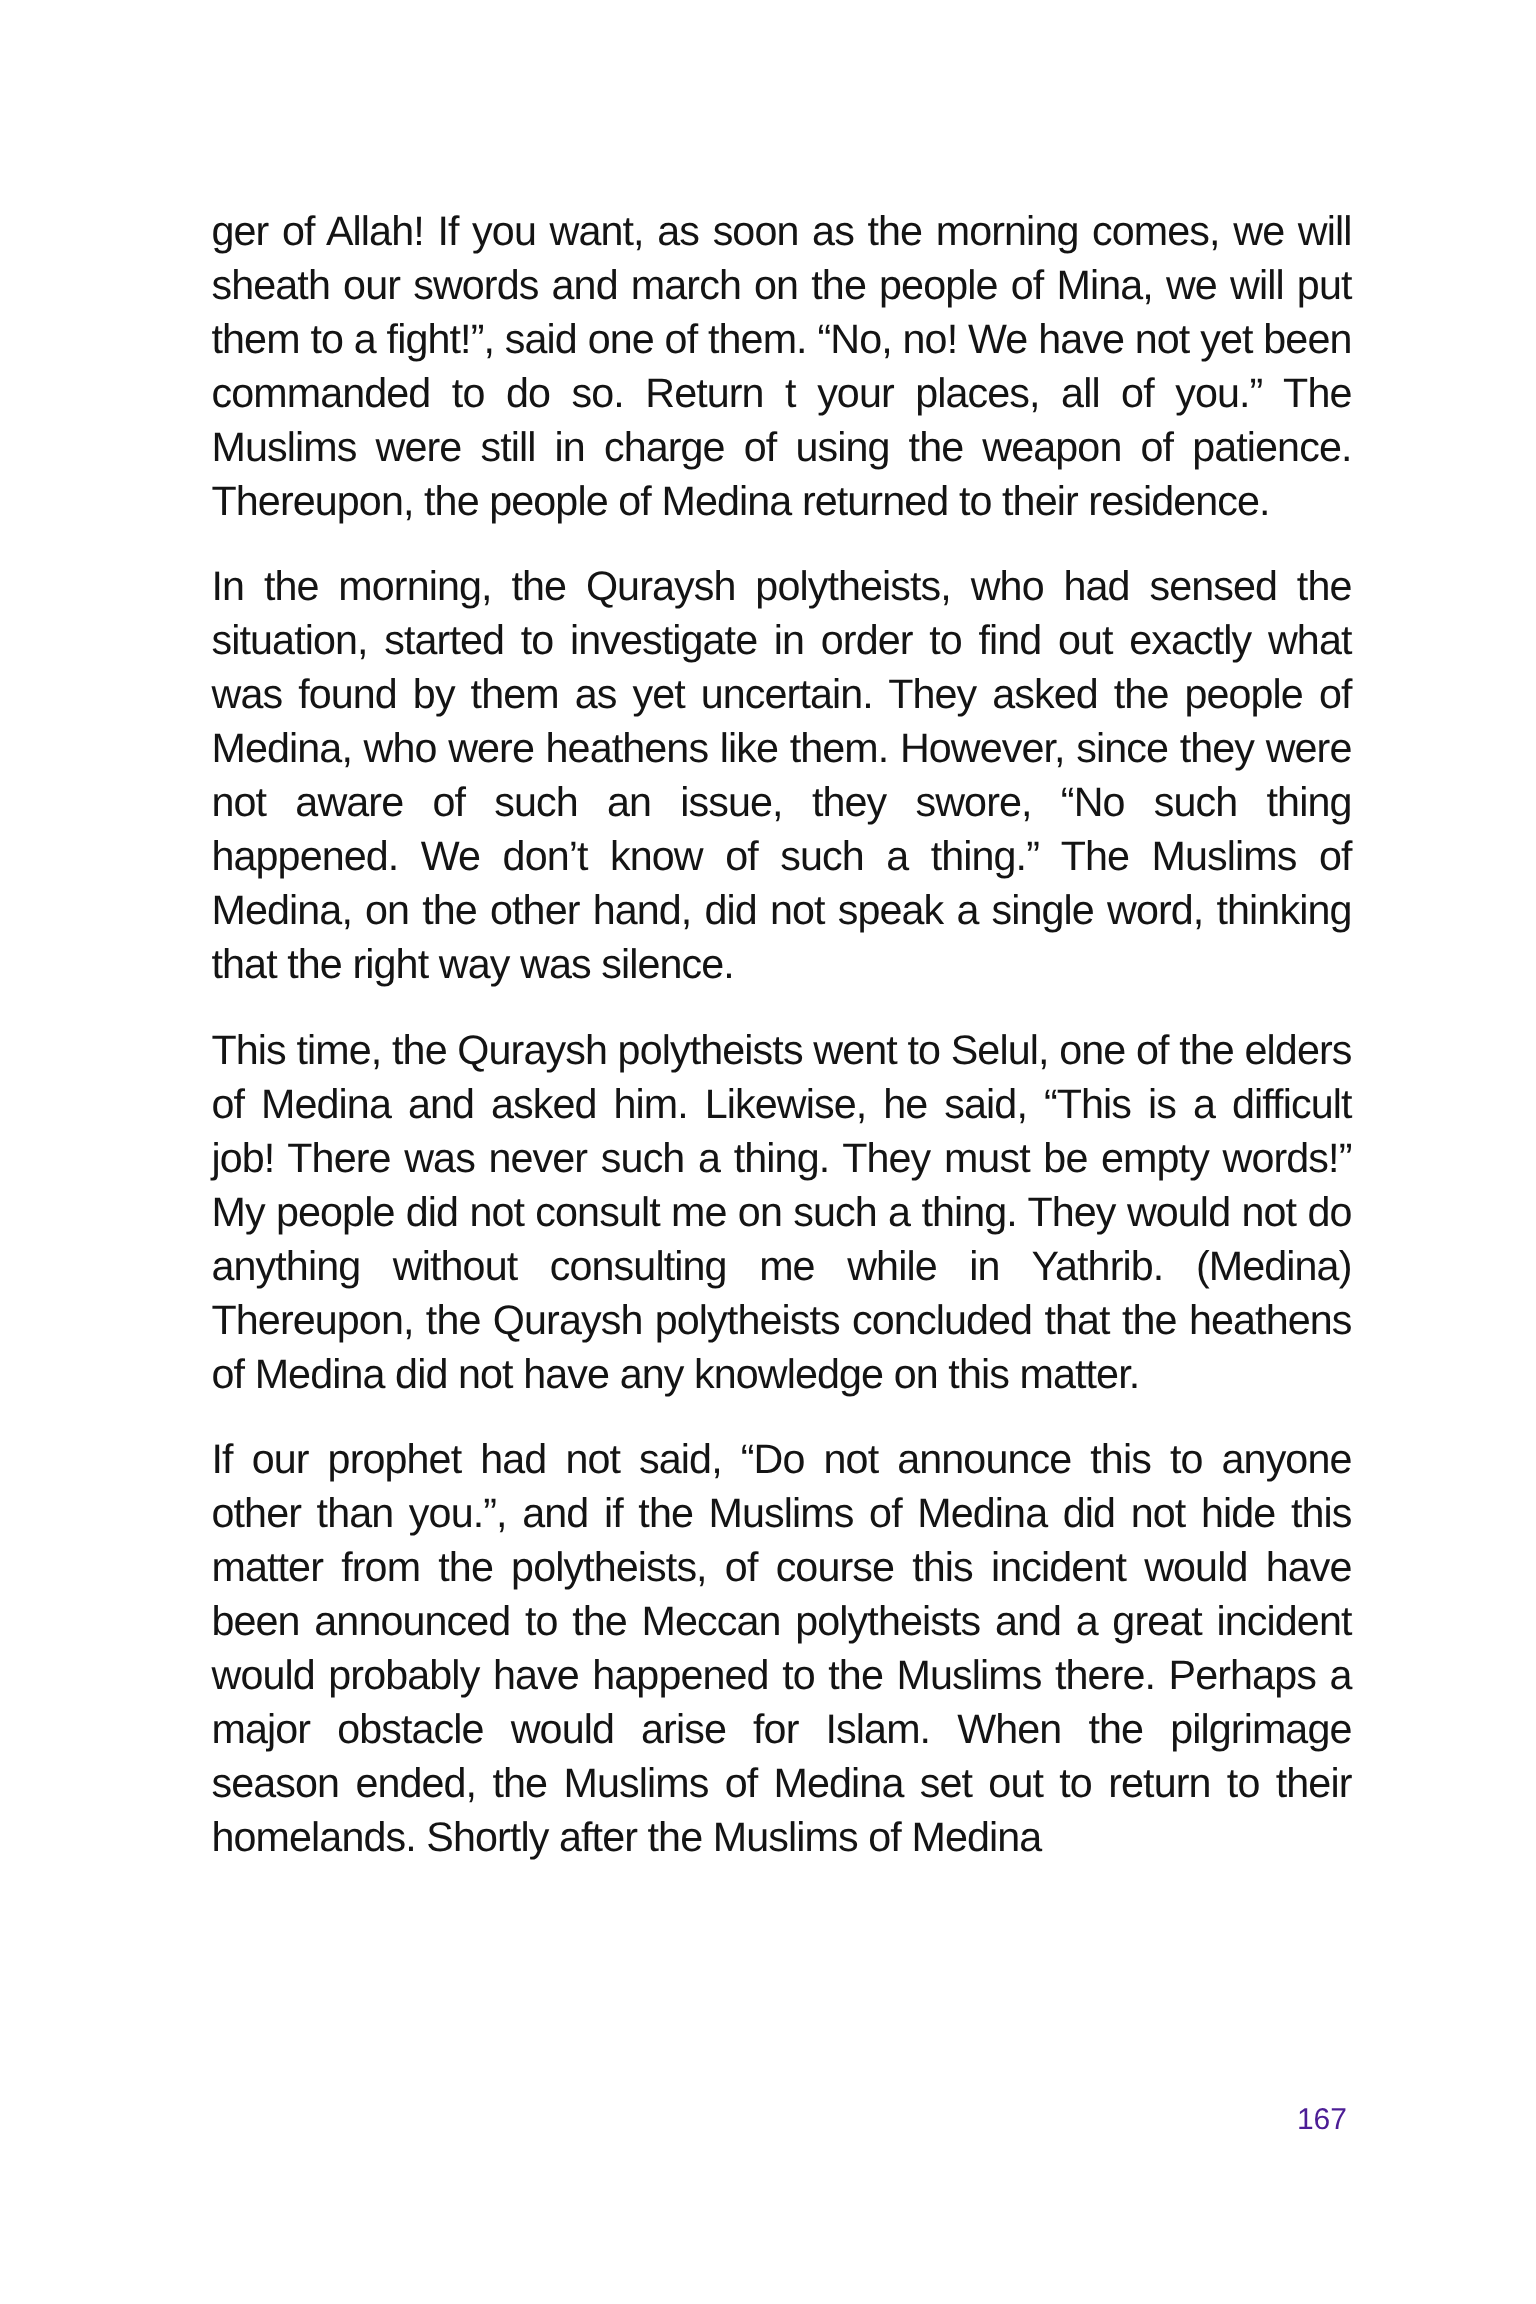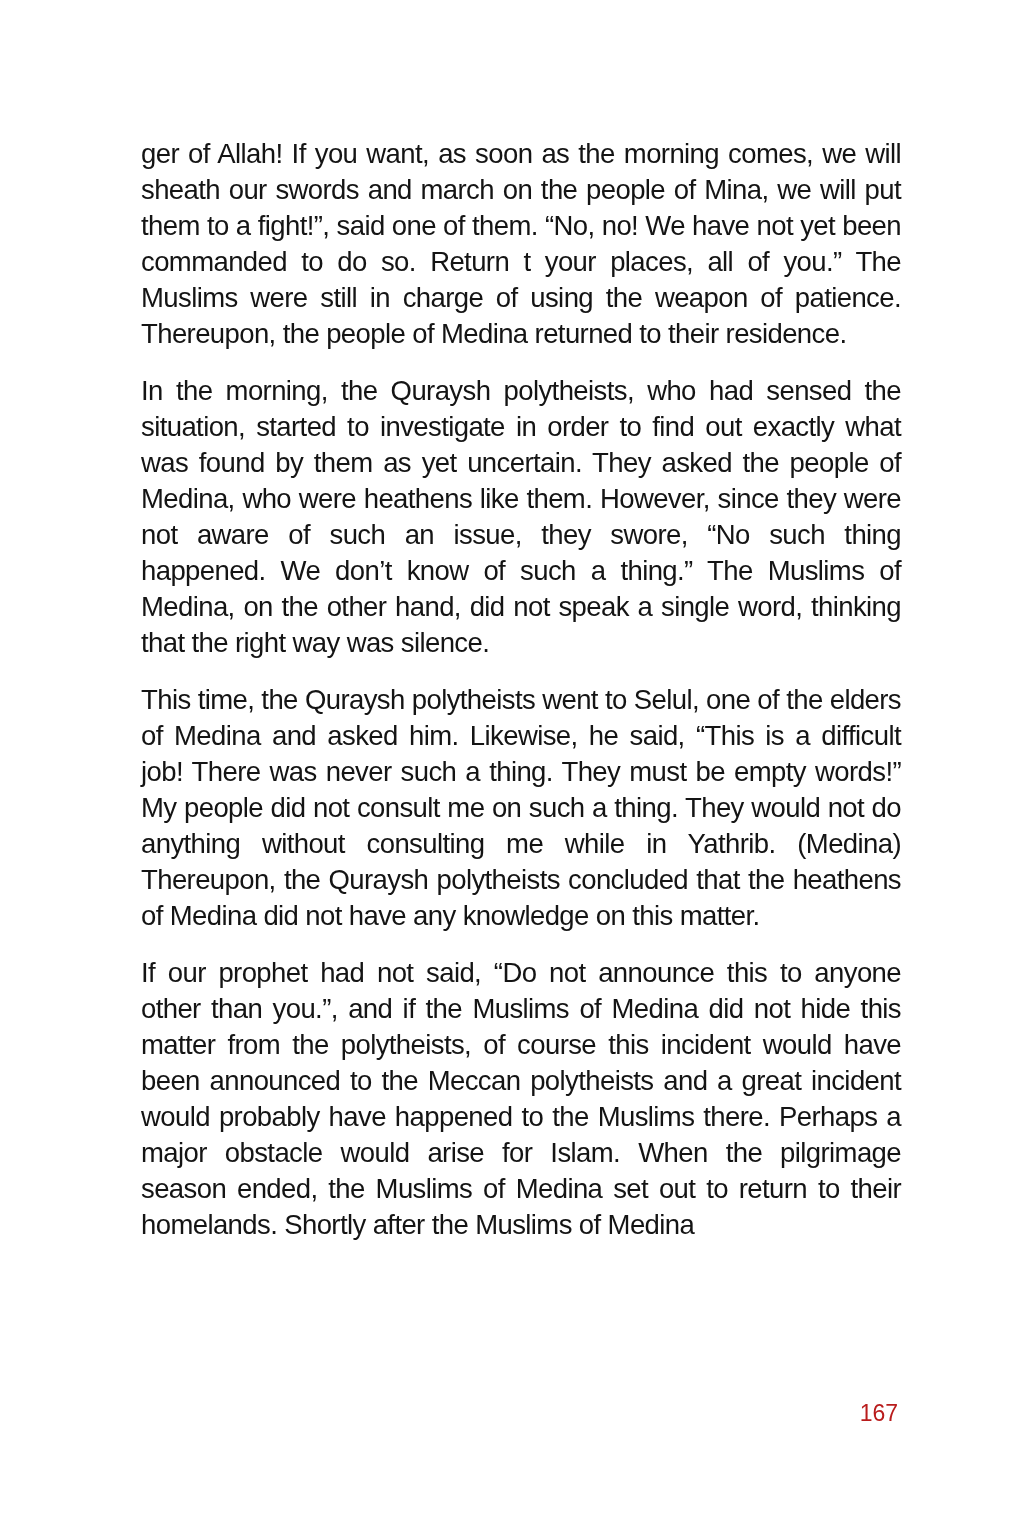--- a/index.html
+++ b/index.html
@@ -28,23 +28,23 @@
     line-height: 36px;
     letter-spacing: -0.6px;
     text-align: justify;
     text-justify: inter-word;
     color: #141414;
   }
   .page-number {
     position: absolute;
     top: 1398px;
     right: 126px;
-    font-size: 23px;
+    font-size: 20px;
     line-height: 30px;
-    color: #b91c1c;
+    color: #4c1d95;
     text-align: right;
   }
 </style>
 </head>
 <body>
 
 <div class="page">
   <div class="text-block">
     <p>ger of Allah! If you want, as soon as the morning comes, we will sheath our swords and march on the people of Mina, we will put them to a fight!”, said one of them. “No, no! We have not yet been commanded to do so. Return t your places, all of you.” The Muslims were still in charge of using the weapon of patience. Thereupon, the people of Medina returned to their residence.</p>
     <p>In the morning, the Quraysh polytheists, who had sensed the situation, started to investigate in order to find out exactly what was found by them as yet uncertain. They asked the people of Medina, who were heathens like them. However, since they were not aware of such an issue, they swore, “No such thing happened. We don’t know of such a thing.” The Muslims of Medina, on the other hand, did not speak a single word, thinking that the right way was silence.</p>

